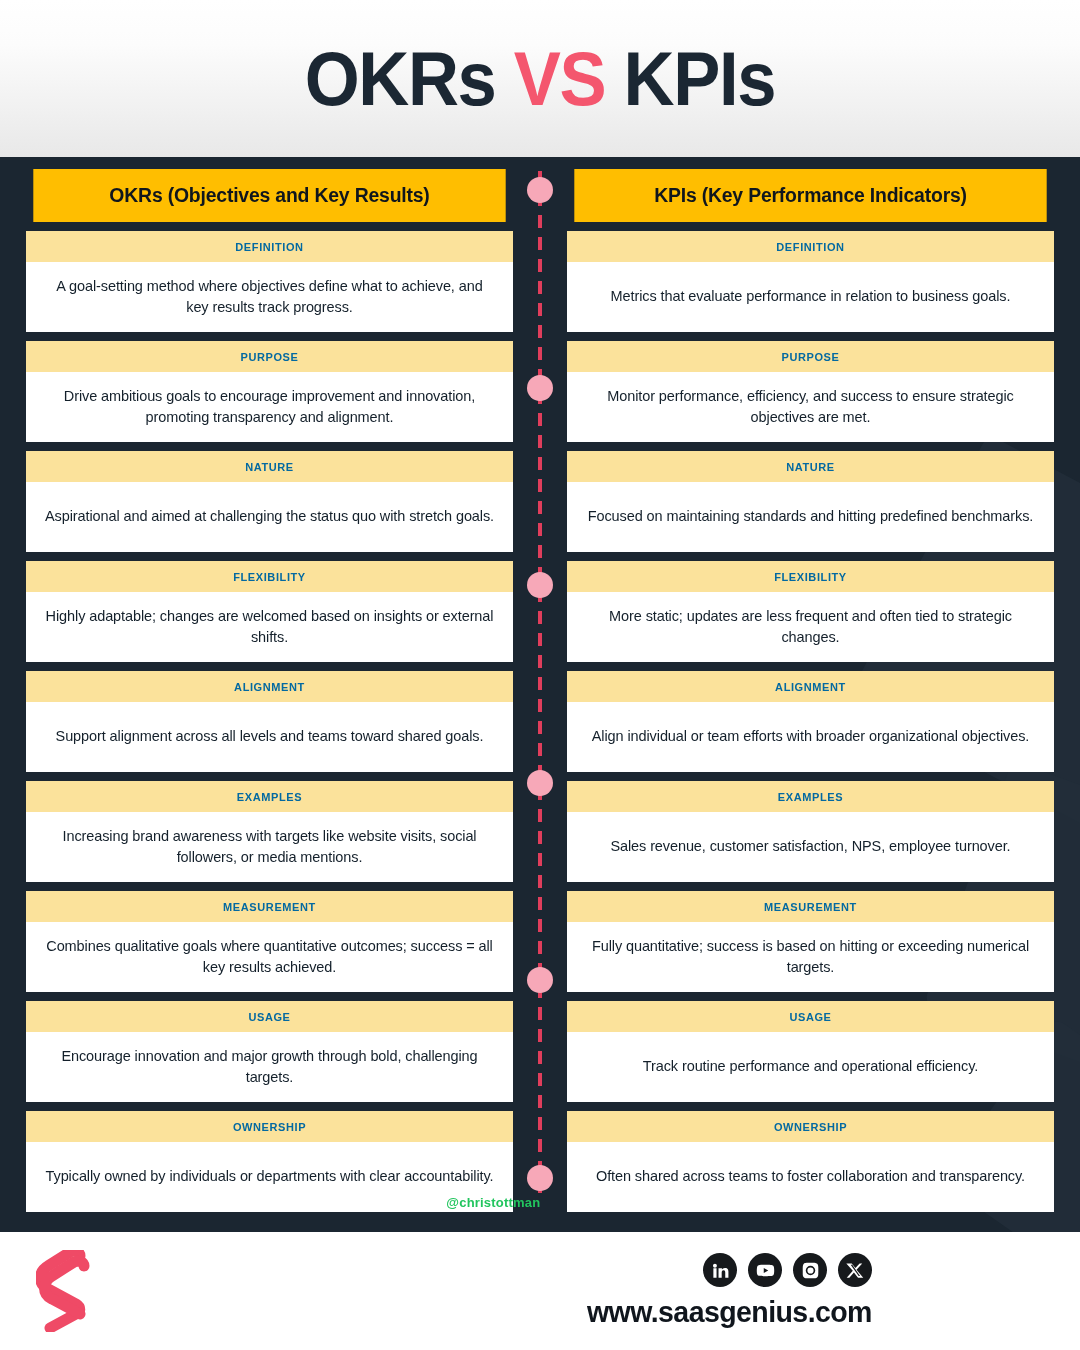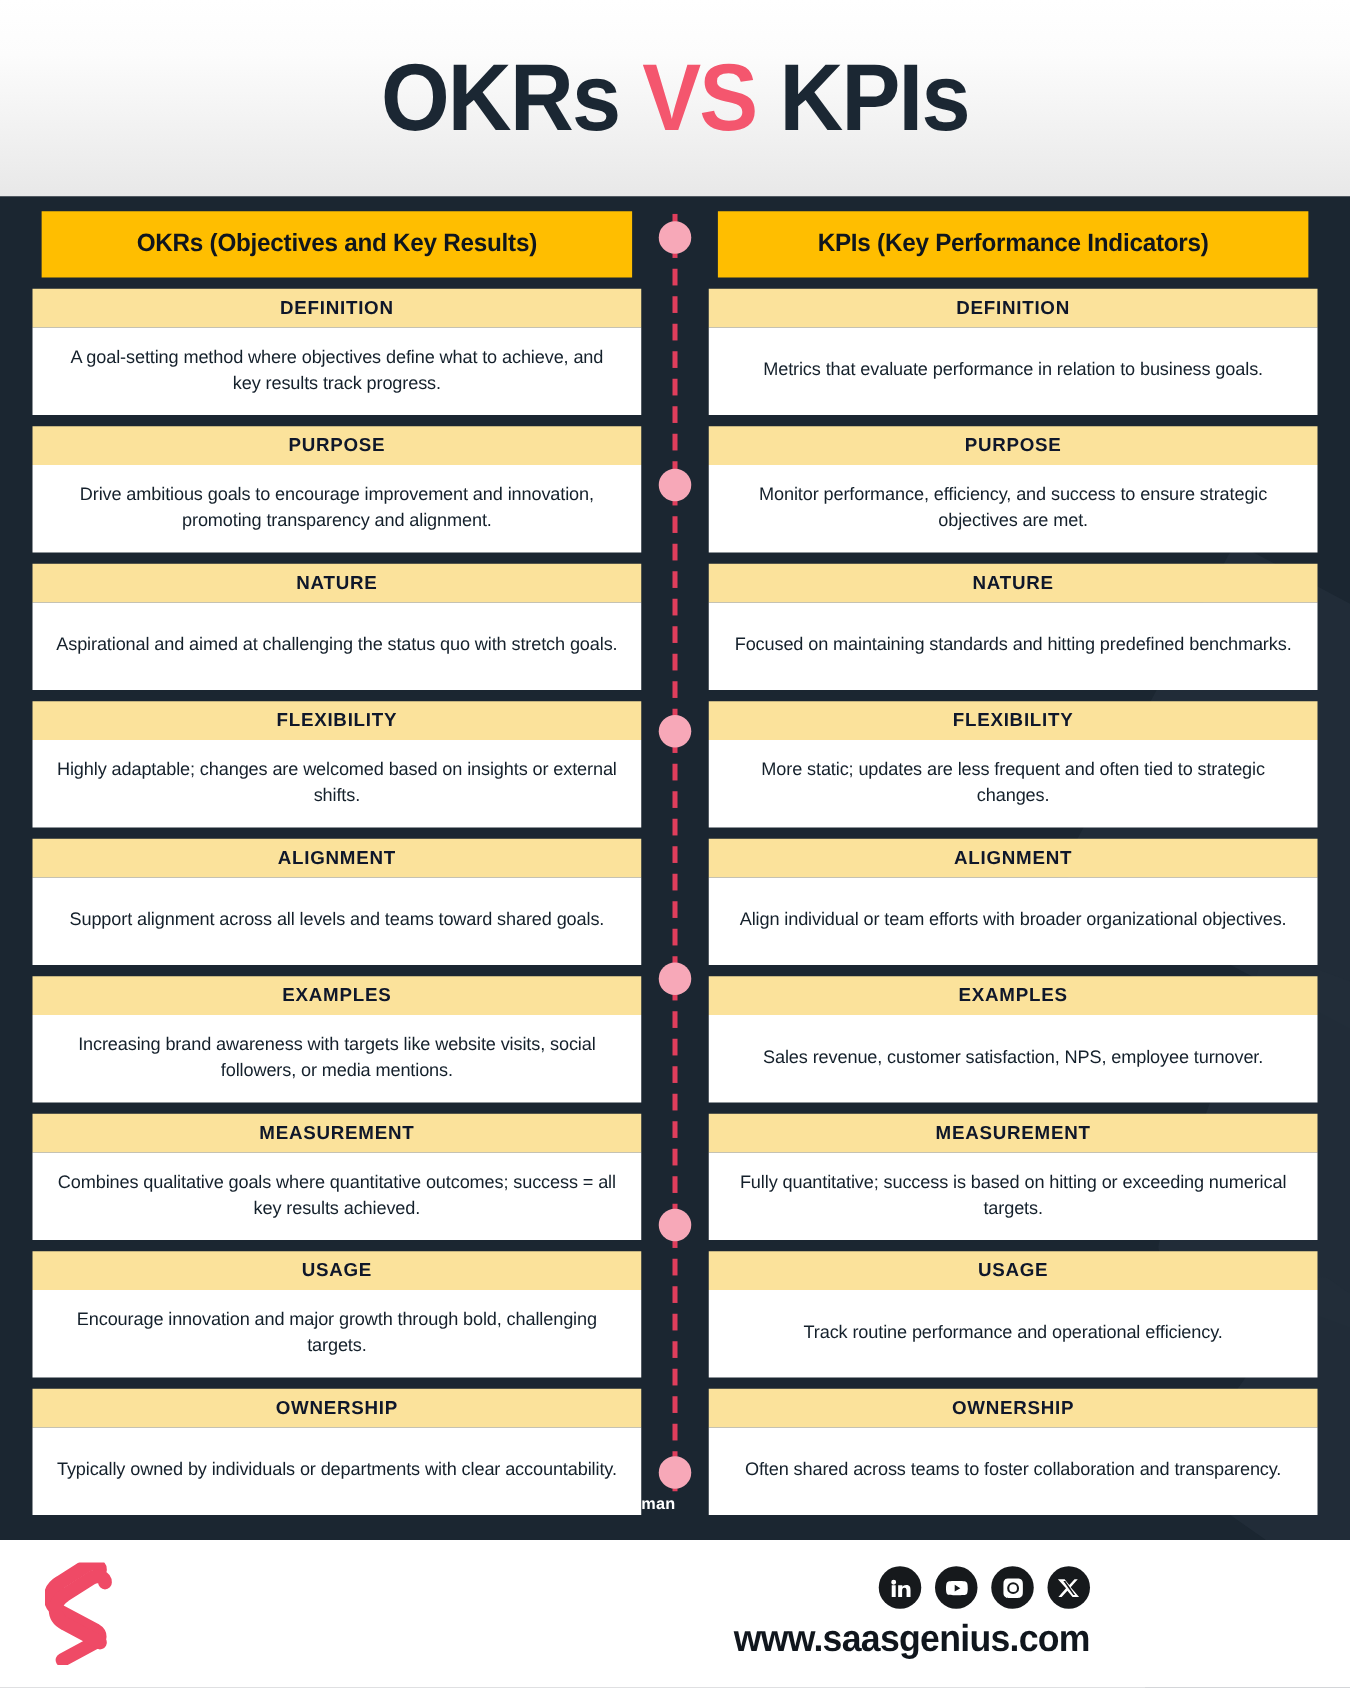--- a/index.html
+++ b/index.html
@@ -86,22 +86,22 @@
     transform: scaleX(0.97);
   }
 
   .row { margin-top: 9px; }
   .row-label {
     background: #fbe29b;
     height: 31px;
     display: flex;
     align-items: center;
     justify-content: center;
-    color: #0f172a;
-    font-size: 15px;
+    color: #0369a1;
+    font-size: 11px;
     font-weight: 700;
     letter-spacing: 0.6px;
   }
   .row-body {
     background: #ffffff;
     min-height: 70px;
     display: flex;
     align-items: center;
     justify-content: center;
     text-align: center;
@@ -140,21 +140,21 @@
     top: 1038px;
     width: 992px;
     display: flex;
     justify-content: center;
     gap: 48px;
     font-size: 13px;
     font-weight: 700;
     letter-spacing: 0.2px;
     color: #ffffff;
   }
-  .hashtags .handle { color: #ffffff; }
+  .hashtags .handle { color: #22c55e; }
 
   
   .brand-bar {
     position: absolute;
     left: 0; top: 1232px;
     width: 916px;
     height: 118px;
     background: #ffffff;
     display: flex;
     align-items: center;

